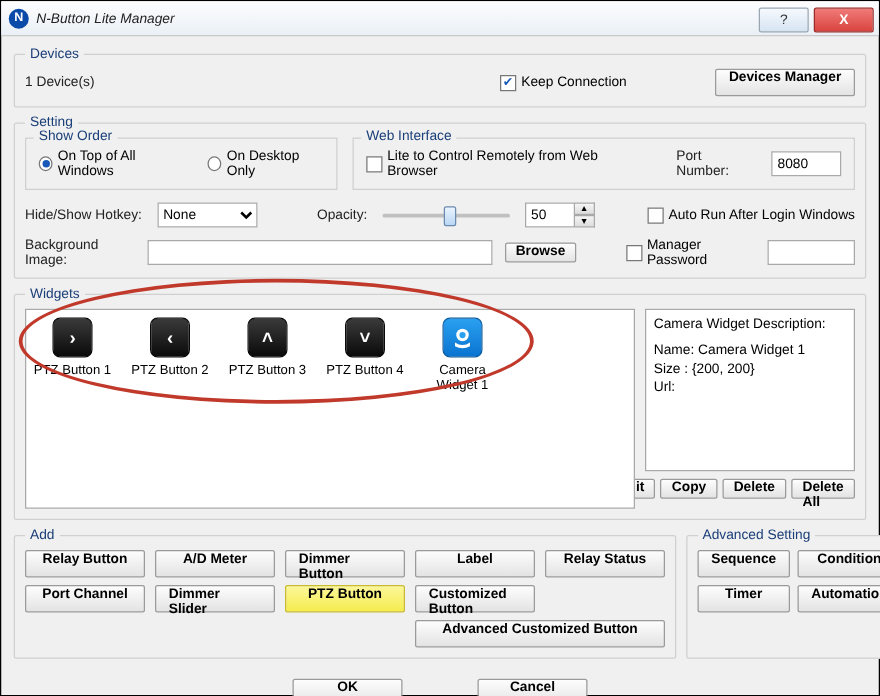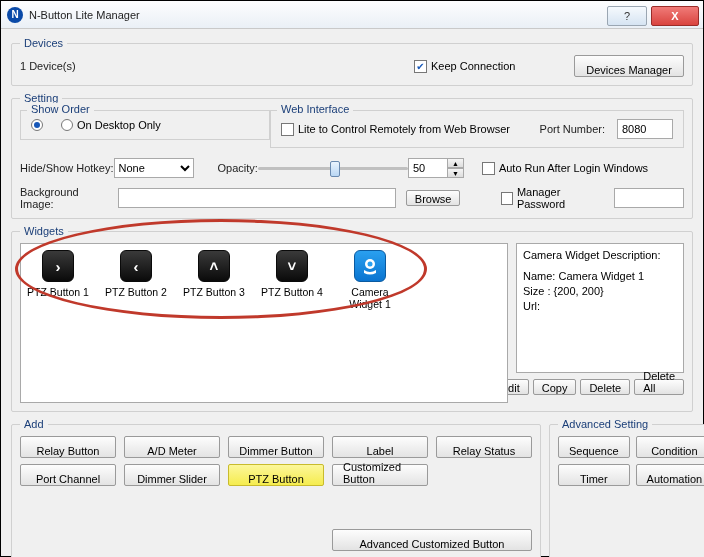--- a/index.html
+++ b/index.html
@@ -1,30 +1,30 @@
 <!DOCTYPE html>
 <html><head>
 <meta charset="utf-8">
 <style>
   * { box-sizing: border-box; font-family: "Segoe UI", Tahoma, sans-serif; font-size: 11px; }
   body { margin: 0; background: #fff; }
   .window { width: 704px; height: 557px; border: 1px solid #000; background: #f0f0f0; position: relative; }
   .titlebar { height: 28px; background: linear-gradient(#fdfdfe,#eaf0f6); display:flex; align-items:center; padding-left:6px; border-bottom:1px solid #c9c9c9; }
   .titlebar .logo { width:16px; height:16px; border-radius:50%; background:#0a4aa8; margin-right:6px; display:flex;align-items:center;justify-content:center;color:#fff;font-weight:bold;font-size:10px;}
-  .titlebar .title { flex:1; color:#222; }
+  .titlebar .title { flex:1; color:#222;font-style:italic; }
   .winbtns { display:flex; }
   .winbtn { width:40px; height:20px; margin:2px 4px 0 0; border:1px solid #9aa6b2; border-radius:2px; background:linear-gradient(#f5f9fd,#d6e4f2); display:flex;align-items:center;justify-content:center; color:#333; }
   .winbtn.close { width:48px; background:linear-gradient(#f07b78,#d9443f); border-color:#9a2c29; color:#fff; font-weight:bold; }
   .client { position:absolute; top:28px; left:0; right:0; bottom:0; padding:8px 10px 8px 10px; }
   fieldset { border:1px solid #d0d0d0; border-radius:2px; margin:0 0 6px 0; padding:6px 8px 8px 8px; background:#f0f0f0; }
   legend { color:#1a3e78; padding:0 4px; }
-  .row { display:flex; align-items:center; gap:14px; }
+  .row { display:flex; align-items:center; gap:0; }
   label.txt { color:#222; }
   input[type=text].field { border:1px solid #a9a9a9; background:#fff; height:20px; padding:0 4px; }
-  .btn { height:22px; padding:0 10px; border:1px solid #9a9a9a; background:linear-gradient(#fdfdfd,#e3e3e3); border-radius:2px; display:inline-flex;align-items:flex-end;justify-content:center; cursor:default; }
+  .btn { height:22px; padding:0 10px; border:1px solid #9a9a9a; background:linear-gradient(#fdfdfd,#e3e3e3); border-radius:2px; display:inline-flex;align-items:flex-start;justify-content:center; cursor:default;font-weight:bold; }
   .btn.small { height:16px; padding:0 8px; }
   .btn.hl { background:linear-gradient(#fcf79a,#f5ec4e); border-color:#c8bb2d; }
   .btn.wide { min-width:110px; }
   .checkbox, .radio { display:inline-flex; align-items:center; gap:4px; }
   .checkbox .box { width:13px; height:13px; border:1px solid #777; background:#fff; display:flex;align-items:center;justify-content:center; font-size:10px; color:#1858b8;}
   .radio .dot { width:12px; height:12px; border:1px solid #777; border-radius:50%; background:#fff; display:flex;align-items:center;justify-content:center;}
   .radio .dot .inner { width:6px; height:6px; border-radius:50%; background:#1858b8; }
   select.combo { height:20px; border:1px solid #a9a9a9; background:#fff; }
   .slider { flex:1; height:20px; position:relative; }
   .slider .track { position:absolute; left:0; right:0; top:9px; height:3px; background:#c0c0c0; border-radius:2px;}
@@ -48,21 +48,21 @@
   .desc-box { border:1px solid #a9a9a9; background:#fff; height:130px; padding:4px 6px; line-height:15px; }
   .desc-btns { display:flex; gap:4px; margin-top:6px; justify-content:flex-end; }
 
   .add-grid { display:grid; grid-template-columns: repeat(5, 96px); gap:6px 8px; }
   .adv-col { width:168px; }
   .adv-grid { display:grid; grid-template-columns: 1fr 1fr; gap:6px; }
 
   .footer { display:flex; justify-content:center; gap:60px; margin-top:10px; }
   .footer .btn { width:88px; }
 
-  .setting-top { display:flex; gap:0; align-items:flex-start; margin-bottom:10px;}
+  .setting-top { display:flex; gap:12px; align-items:flex-start; margin-bottom:10px;}
   .show-order { border:1px solid #d0d0d0; padding:8px 10px; position:relative; }
   .show-order .lgd { position:absolute; top:-8px; left:6px; background:#f0f0f0; padding:0 4px; color:#1a3e78; }
   .web-iface { flex:1; border:1px solid #d0d0d0; padding:8px 10px; position:relative; display:flex; align-items:center; gap:12px;}
   .web-iface .lgd { position:absolute; top:-8px; left:6px; background:#f0f0f0; padding:0 4px; color:#1a3e78; }
 </style>
 </head>
 <body>
 
 <div class="window">
   <div class="titlebar">
@@ -99,40 +99,41 @@
       <legend>Setting</legend>
 
       <div class="setting-top">
         <div class="show-order" style="width:250px;">
           <span class="lgd">Show Order</span>
           <div class="row" style="gap:18px;">
             <span class="radio">
               <span class="dot">
                   <span class="inner"></span>
                 </span>
+              <span>On Top of All Windows</span>
             </span>
             <span class="radio">
               <span class="dot"></span>
               <span>On Desktop Only</span>
             </span>
           </div>
         </div>
         <div class="web-iface">
           <span class="lgd">Web Interface</span>
           <span class="checkbox">
             <span class="box"></span>
             <span>Lite to Control Remotely from Web Browser</span>
           </span>
           <span style="flex:1"></span>
           <label class="txt">Port Number:</label>
           <input type="text" class="field" style="width: 56px;" value="8080">
         </div>
       </div>
 
-      <div class="row" style="margin-bottom:8px; gap:0;">
+      <div class="row" style="margin-bottom:8px; gap:12px;">
         <label class="txt">Hide/Show Hotkey:</label>
         <select class="combo" style="width:80px;">
           <option>None</option>
         </select>
         <span style="width:24px;"></span>
         <label class="txt">Opacity:</label>
         <div class="slider" style="max-width:150px;">
           <div class="track"></div>
             <div class="thumb"></div>
         </div>
@@ -254,21 +255,21 @@
             </span>
           <span class="btn hl">
               <span>PTZ Button</span>
             </span>
           <span class="btn">
               <span>Customized Button</span>
             </span>
           <span></span>
             <span></span>
             <span></span>
-          <span class="btn" style="grid-column:4 / span 2;margin-top:37px;">
+          <span class="btn" style="grid-column:4 / span 2;">
               <span>Advanced Customized Button</span>
             </span>
         </div>
       </fieldset>
       <fieldset class="adv-col">
         <legend>Advanced Setting</legend>
         <div class="adv-grid">
           <span class="btn">
               <span>Sequence</span>
             </span>

